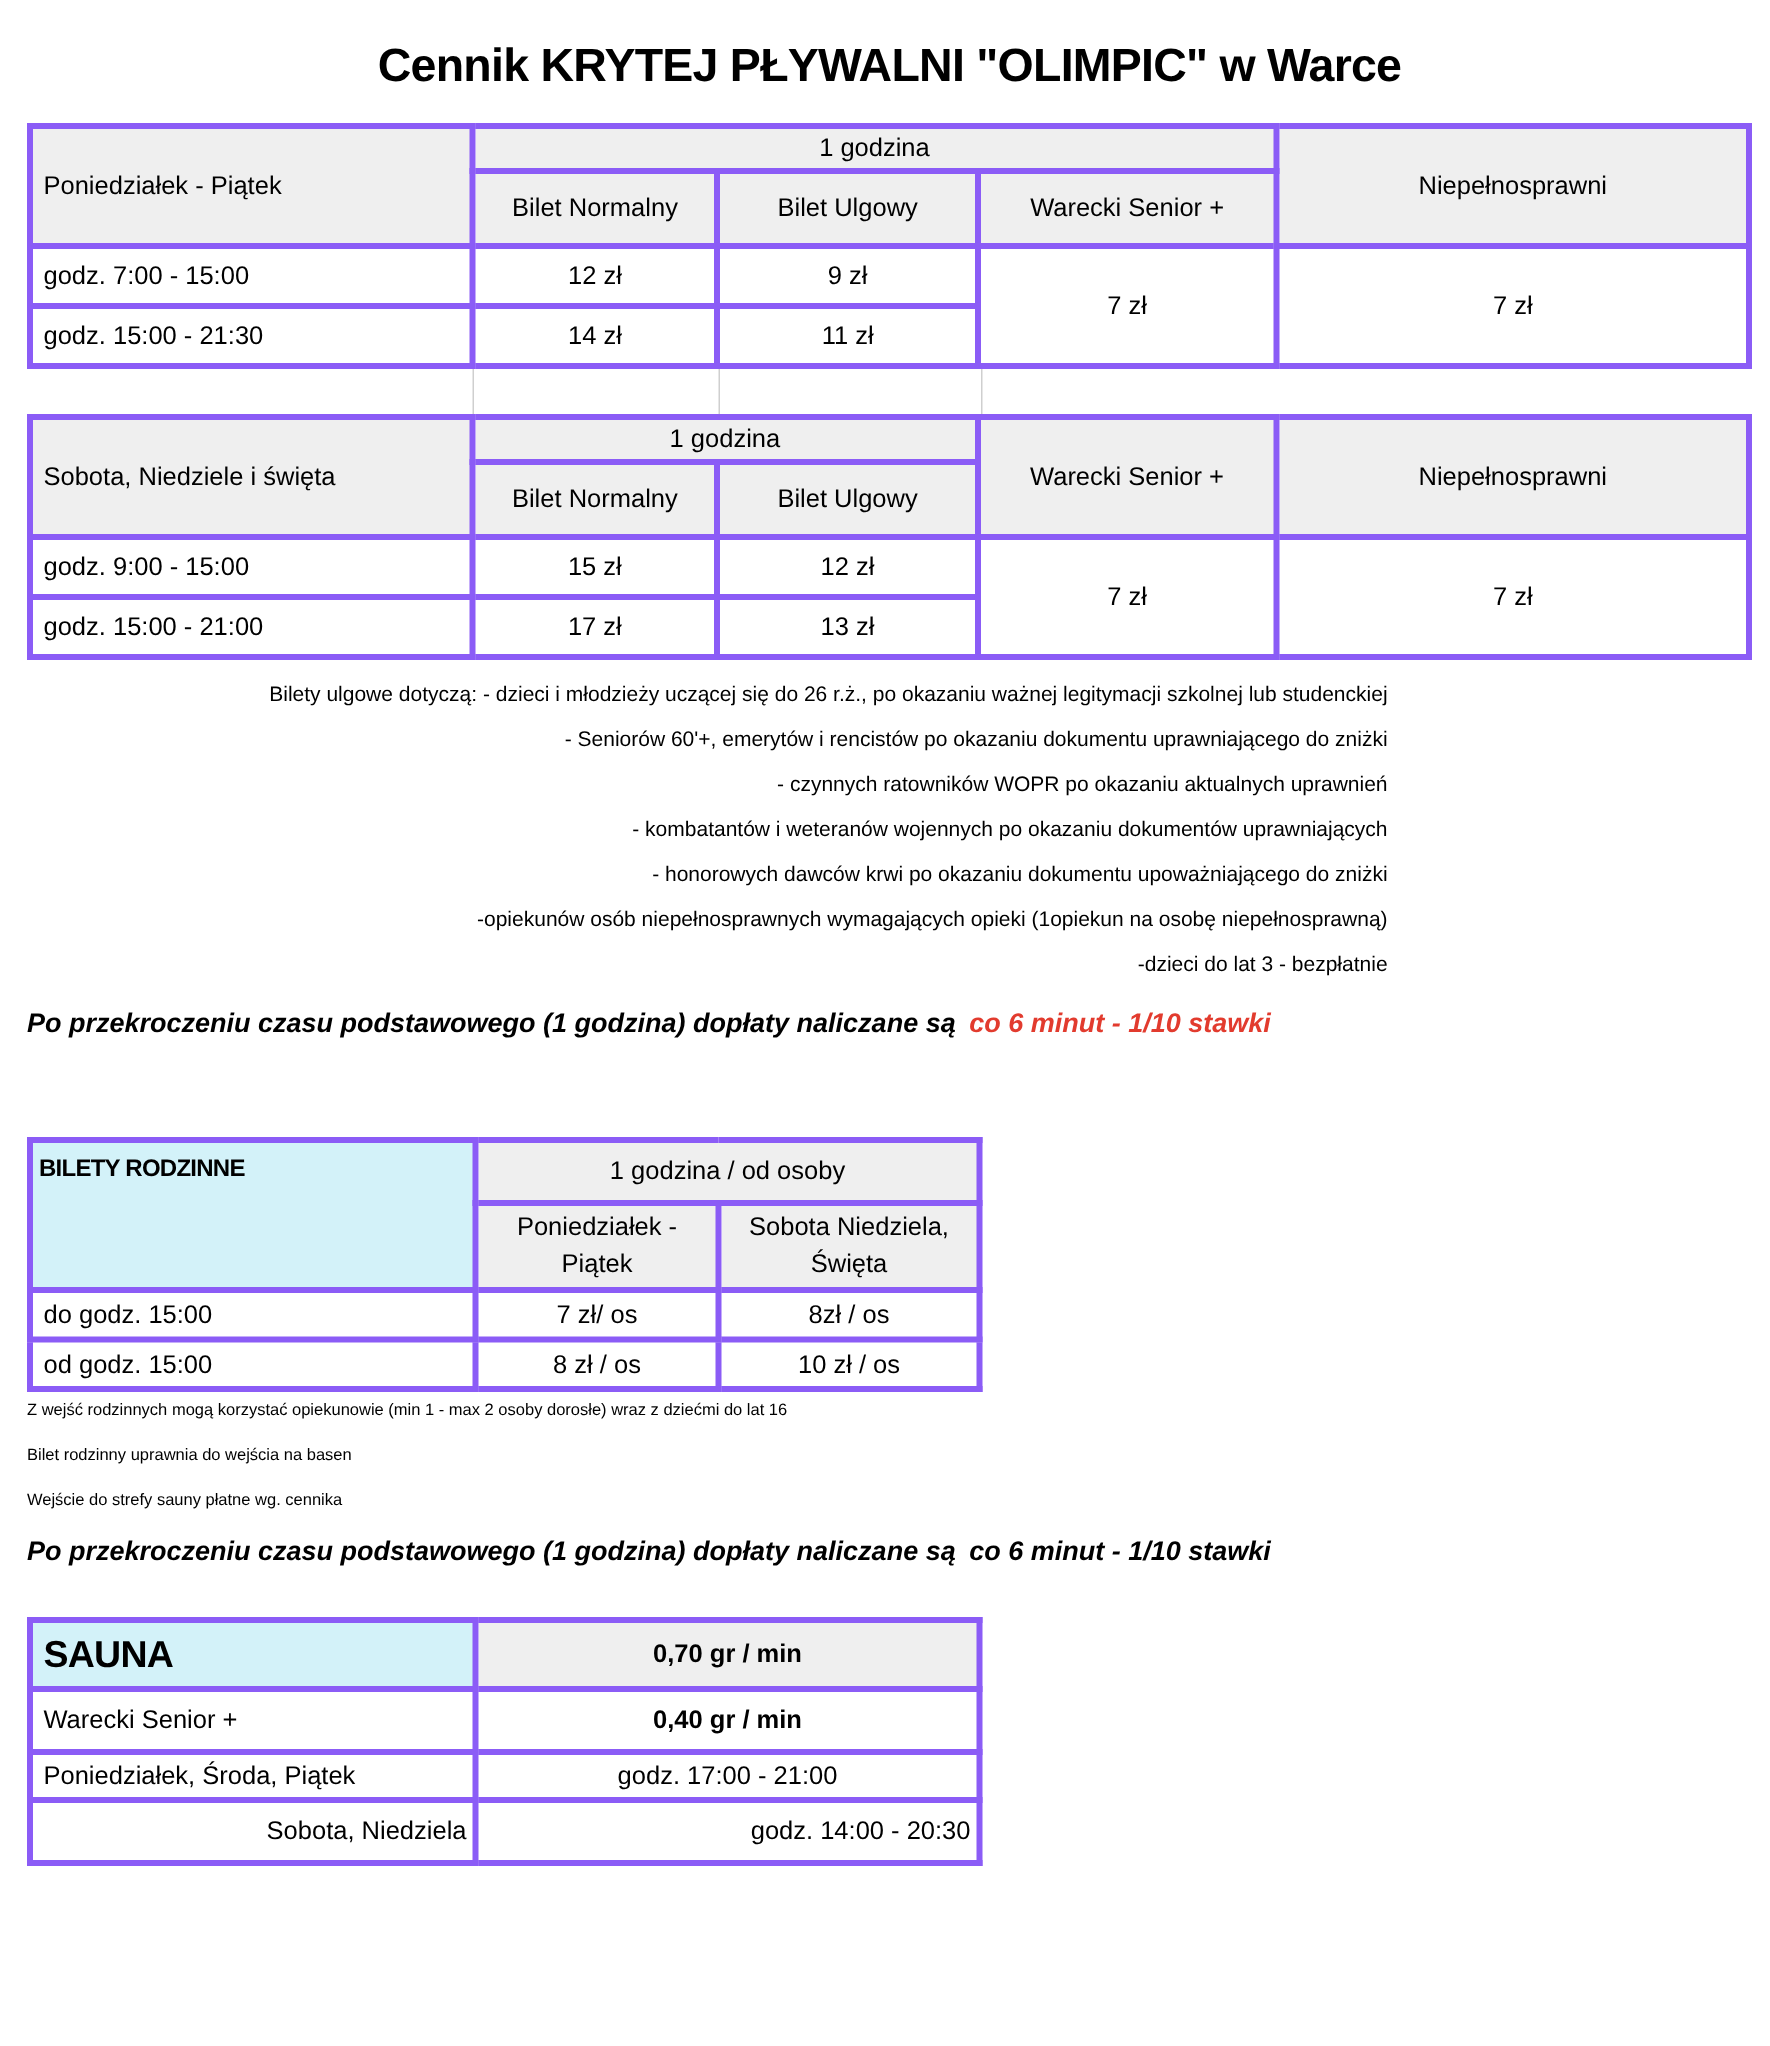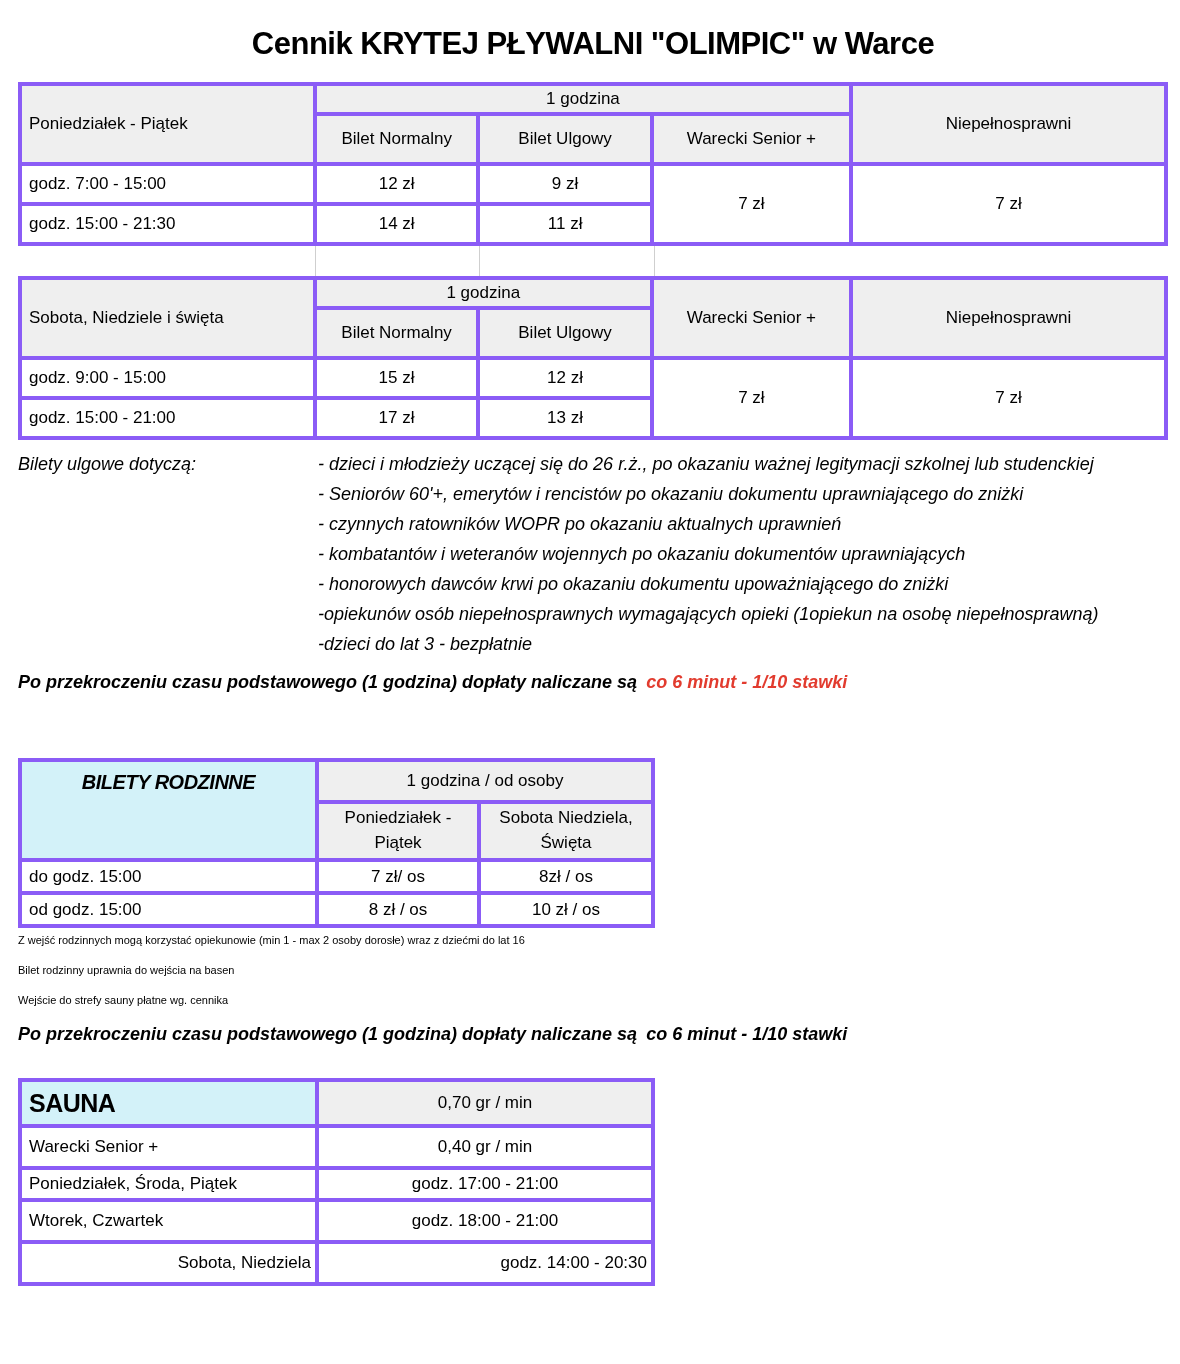--- a/index.html
+++ b/index.html
@@ -50,56 +50,55 @@
   }
   .left   { text-align: left; padding-left: 7px !important; }
   .center { text-align: center; }
   .gray { background: var(--header-gray, #efefef); }
   .cyan { background: var(--accent-cyan, #d3f2f9); }
   tr.r-duration td.h-dur { height: 30px; }
   tr.r-cols td  { height: 50px; }
   tr.r-data td  { height: 40px; }
   .tbl-gap { position: relative; width: 1150px; height: 30px; }
   .gl { position: absolute; top: 0; height: 100%; width: 1px; background: var(--gridline-gray, #cfcfcf); }
-  .notes { display: flex; margin-top: 14px; font-style: italic; font-size: 18px; }
+  .notes { display: flex; margin-top: 14px; font-size: 14px; text-align: right; }
   .notes-label { width: 300px; flex-shrink: 0; }
   .notes-items > div { height: 30px; }
   .surcharge {
     margin-top: 8px;
     font-size: 18px;
     font-weight: bold;
     font-style: italic;
     height: 30px;
   }
   .surcharge .hl-red  { color: var(--highlight-red, #e23b2e); margin-left: 9px; }
   .surcharge .hl-dark { color: #000; margin-left: 9px; }
   .family-tbl { margin-top: 56px; }
   .family-tbl td.sect {
     vertical-align: top;
     padding-top: 9px;
-    font-size: 20px;
-    font-weight: bold;
-    text-align: center;
-    letter-spacing: -0.5px;
-    font-style: italic;
+    font-size: 16px;
+    font-weight: bold;
+    text-align: left;
+    letter-spacing: -0.5px;
   }
   .family-tbl td.h1 { height: 42px; }
   .family-tbl td.h2 { height: 58px; line-height: 1.45; }
   .family-tbl td.dr { height: 33px; }
   .family-notes { margin-top: 6px; font-size: 11px; }
   .family-notes > div { height: 30px; }
   .sauna-tbl { margin-top: 24px; }
   .sauna-tbl td.sect {
     font-size: 25px;
     font-weight: bold;
     letter-spacing: -0.5px;
   }
   .sauna-tbl td { font-size: 18px; }
   .sauna-tbl td.day { font-size: 17px; }
-  .sauna-tbl td.bold { font-weight: normal; }
+  .sauna-tbl td.bold { font-weight: bold; }
   .sauna-tbl tr.s1 td { height: 46px; }
   .sauna-tbl tr.s2 td { height: 42px; }
   .sauna-tbl tr.s3 td { height: 32px; }
   .sauna-tbl tr.s4 td { height: 42px; }
   .sauna-tbl tr.s5 td { height: 42px; text-align: right; }
 </style>
 </head>
 <body>
 
 <div class="page">
@@ -246,24 +245,20 @@
         <td class="center gray bold">0,70 gr / min</td>
       </tr>
       <tr class="s2">
         <td class="left day">Warecki Senior +</td>
         <td class="center bold">0,40 gr / min</td>
       </tr>
       <tr class="s3">
         <td class="left day">Poniedziałek, Środa, Piątek</td>
         <td class="center">godz. 17:00 - 21:00</td>
       </tr>
-      <tr class="s4">
-        <td class="left day">Wtorek, Czwartek</td>
-        <td class="center">godz. 18:00 - 21:00</td>
-      </tr>
       <tr class="s5">
         <td class="left day">Sobota, Niedziela</td>
         <td class="center">godz. 14:00 - 20:30</td>
       </tr>
     </tbody>
   </table>
 
 </div>
 
 </body></html>

